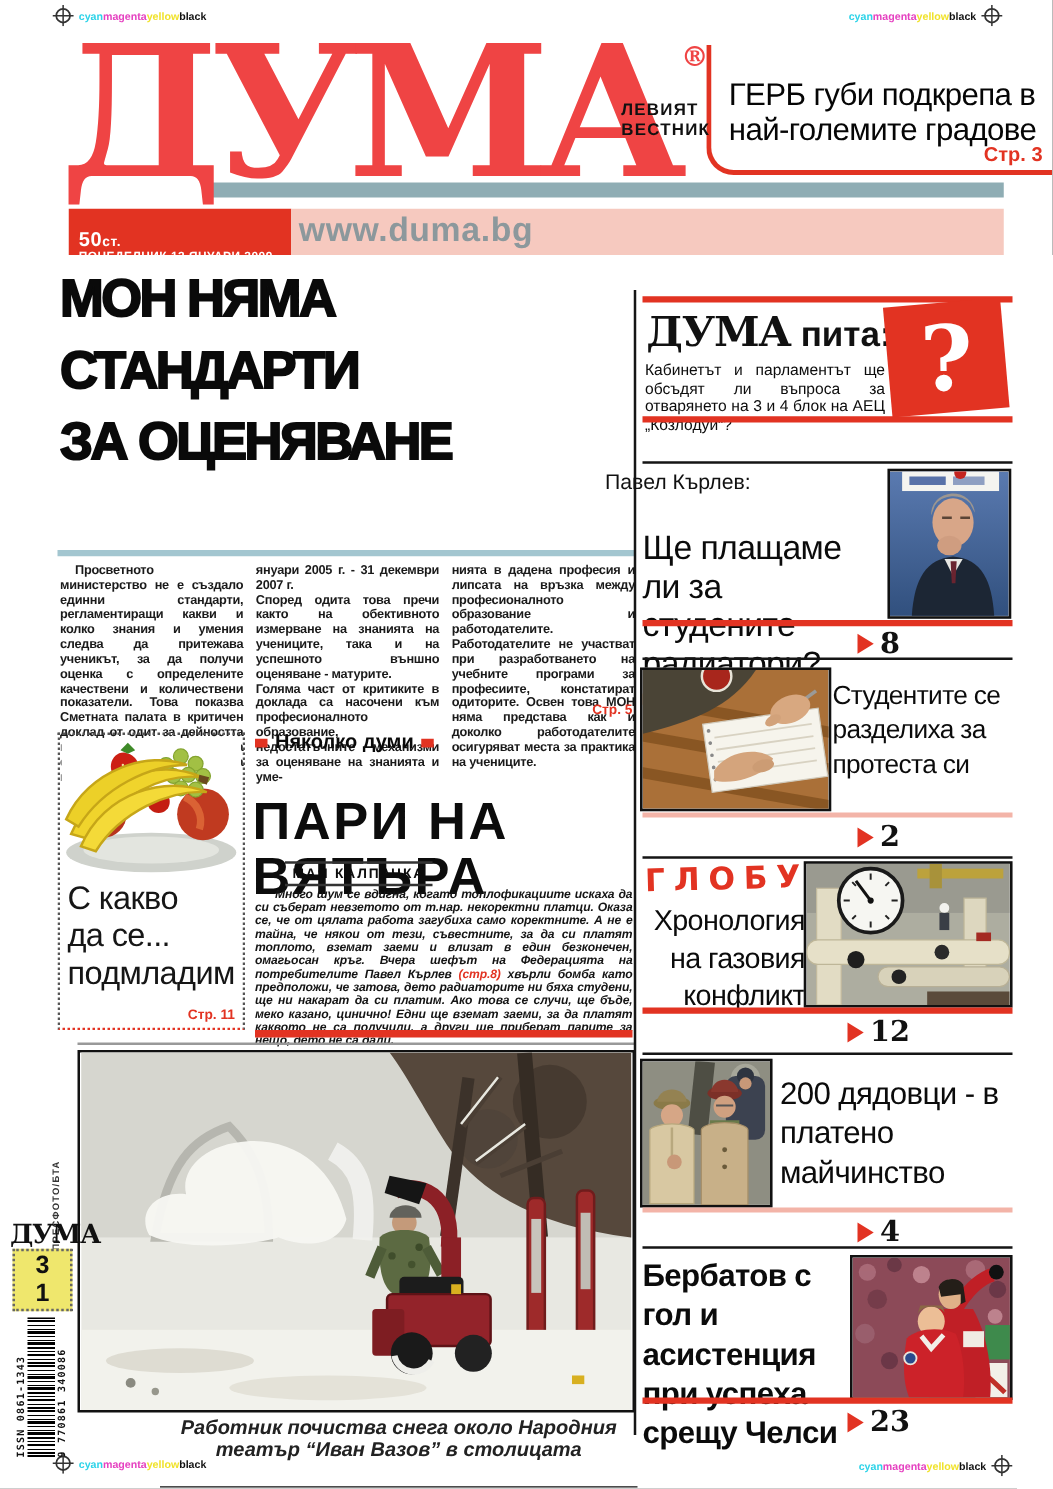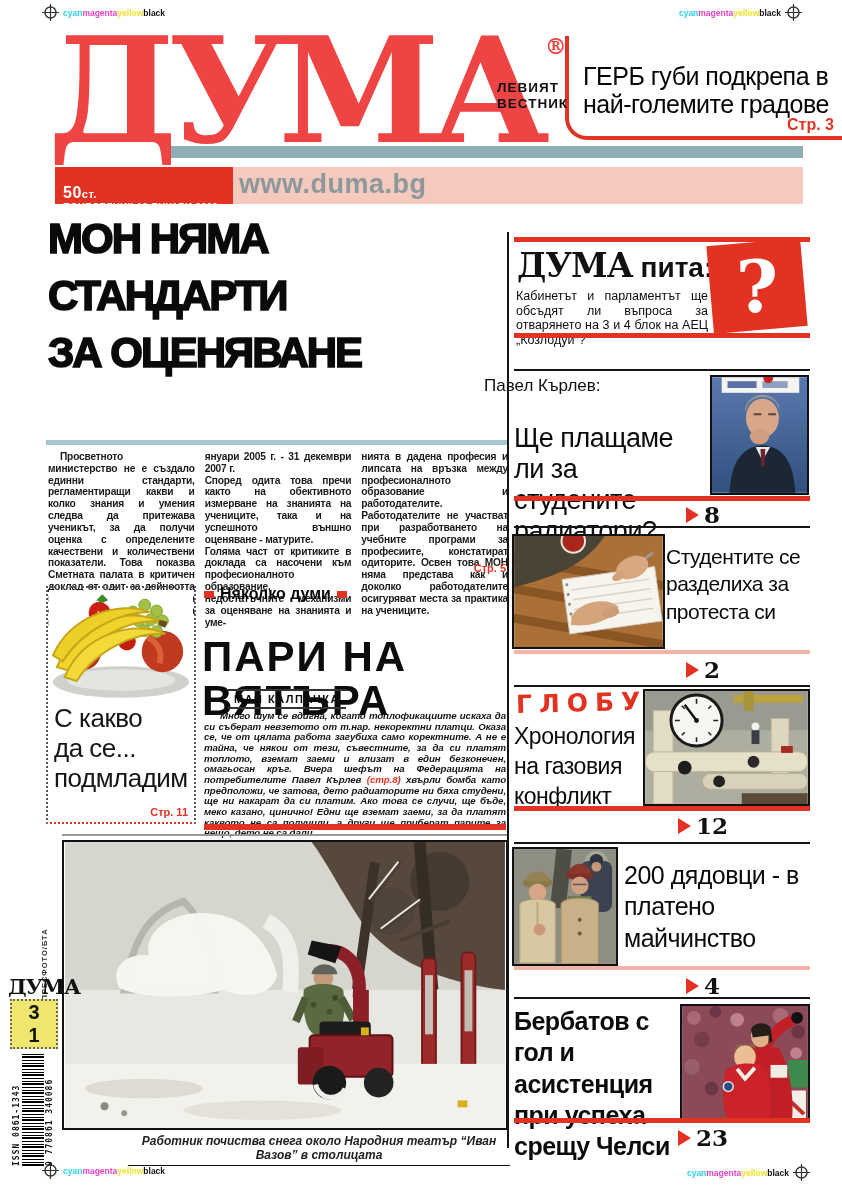--- a/index.html
+++ b/index.html
@@ -67,22 +67,22 @@
   .op-body { position:absolute; left:204px; top:711px; width:302px; font-size:9.7px; font-weight:bold;
              line-height:1.1; text-align:justify; text-indent:16px; color:#141414; letter-spacing:-0.1px;font-style:italic;}
   .op-body .ref { color:#e23322; }
   .op-rule { position:absolute; left:204px; top:824px; width:302px; height:6px; background:#e23322;}
   
   .photo-topline { position:absolute; left:62px; top:834px; width:446px; height:2px; background:#999;}
   .mainphoto { position:absolute; left:62px; top:840px; width:446px; height:290px; border:2px solid #111;}
   .photo-credit { position:absolute; left:40px; top:842px; height:200px; writing-mode:vertical-rl;
                   transform:rotate(180deg); font-size:7.5px; font-weight:bold; letter-spacing:1px; color:#333;}
   .caption { position:absolute; left:128px; top:1134px; width:382px; text-align:center;
-             font-style:italic; font-weight:bold; font-size:12px; color:#222;
-             padding-bottom:3px; border-bottom:1.5px solid #111;}
+             font-style:italic; font-weight:bold; font-size:16px; color:#222;
+             padding-bottom:19px; border-bottom:1.5px solid #111;}
   
   .mini-logo { position:absolute; left:8px; top:974px; font-family:"DejaVu Serif", serif;
                font-weight:bold; font-size:21px; letter-spacing:-1px;}
   .yellowbox { position:absolute; left:10px; top:999px; width:48px; height:50px; background:#efe76d;
                border:2px dotted #666; text-align:center; font-weight:bold; font-size:20px; line-height:23px;}
   .barcode-wrap { position:absolute; left:12px; top:1054px; width:46px; height:112px;}
   .barcode-inner { width:112px; height:46px; transform:rotate(-90deg) translate(-112px,0);
                    transform-origin:top left; display:flex; flex-direction:column; gap:1px;}
   .barcode-issn, .barcode-digits { font-family:"DejaVu Sans Mono", monospace; font-size:8px;
                    font-weight:bold; letter-spacing:1px; color:#111; white-space:nowrap;}
@@ -362,21 +362,21 @@
   </div>
   <div class="t-title" style="left:666px; top:543px; width:144px; font-size:21px; line-height:1.3;">Студентите се разделиха за протеста си</div>
   <div class="pinkline" style="top:650px;"></div>
   <div class="marker" style="top:656px;">
     <span class="tri"></span>
     <span class="num">2</span>
   </div>
   <div class="hrule" style="top:685px;"></div>
 
   <div class="globus">ГЛОБУС</div>
-  <div class="t-title" style="left:514px; top:722px; width:130px; font-size:23px; line-height:1.3;">Хронология на газовия конфликт</div>
+  <div class="t-title" style="left:514px; top:722px; width:130px; font-size:23px; line-height:1.3;text-align:right;">Хронология на газовия конфликт</div>
   <div class="t-photo" style="left:643px; top:689px; width:167px; height:117px;">
     <svg width="163" height="113" viewBox="0 0 165 115">
       <rect width="165" height="115" fill="#adada0"></rect>
       <rect width="165" height="40" fill="#9a9a90"></rect>
       <rect x="90" y="4" width="70" height="8" fill="#bca23c"></rect>
       <rect x="100" y="0" width="10" height="20" fill="#a8923a"></rect>
       <rect x="8" y="20" width="20" height="95" fill="#e2dcc4" stroke="#c2ba9e"></rect>
       <rect x="128" y="28" width="18" height="64" fill="#ddd7bf" stroke="#beb698"></rect>
       <rect x="0" y="62" width="165" height="20" rx="9" fill="#e6e0c8" stroke="#beb698"></rect>
       <rect x="58" y="84" width="107" height="16" rx="8" fill="#d8d2ba" stroke="#b8b096"></rect>

